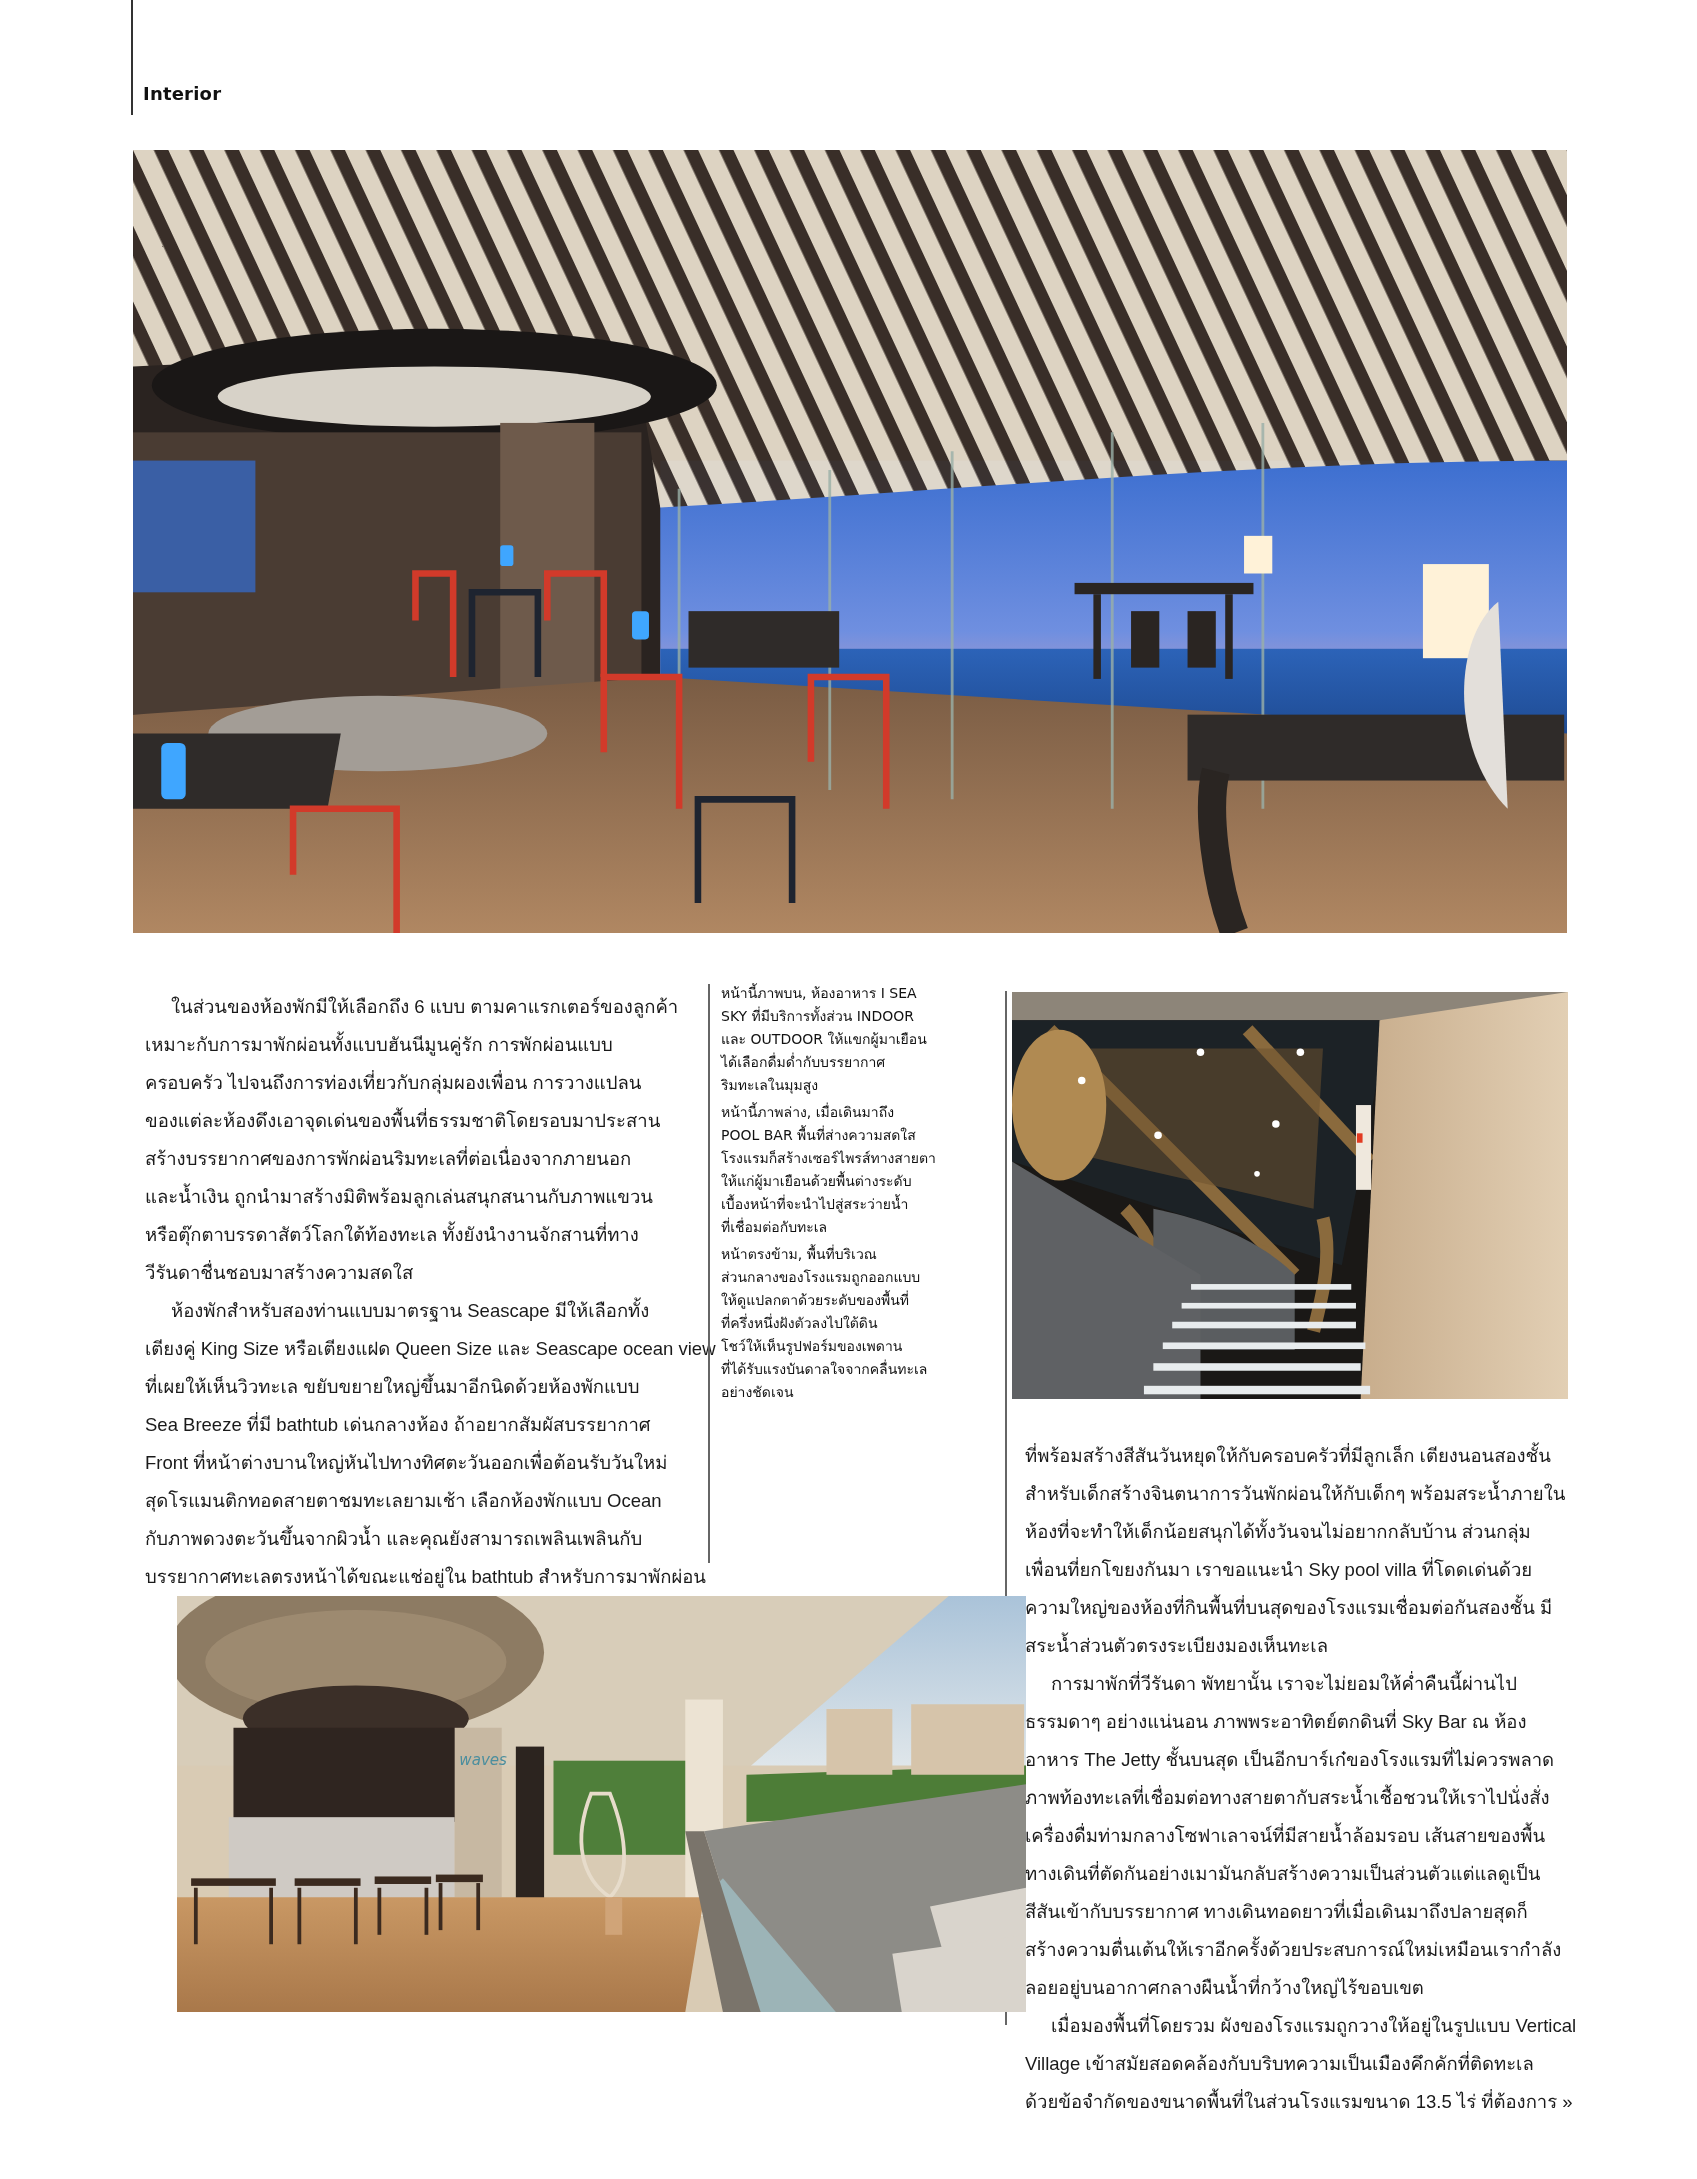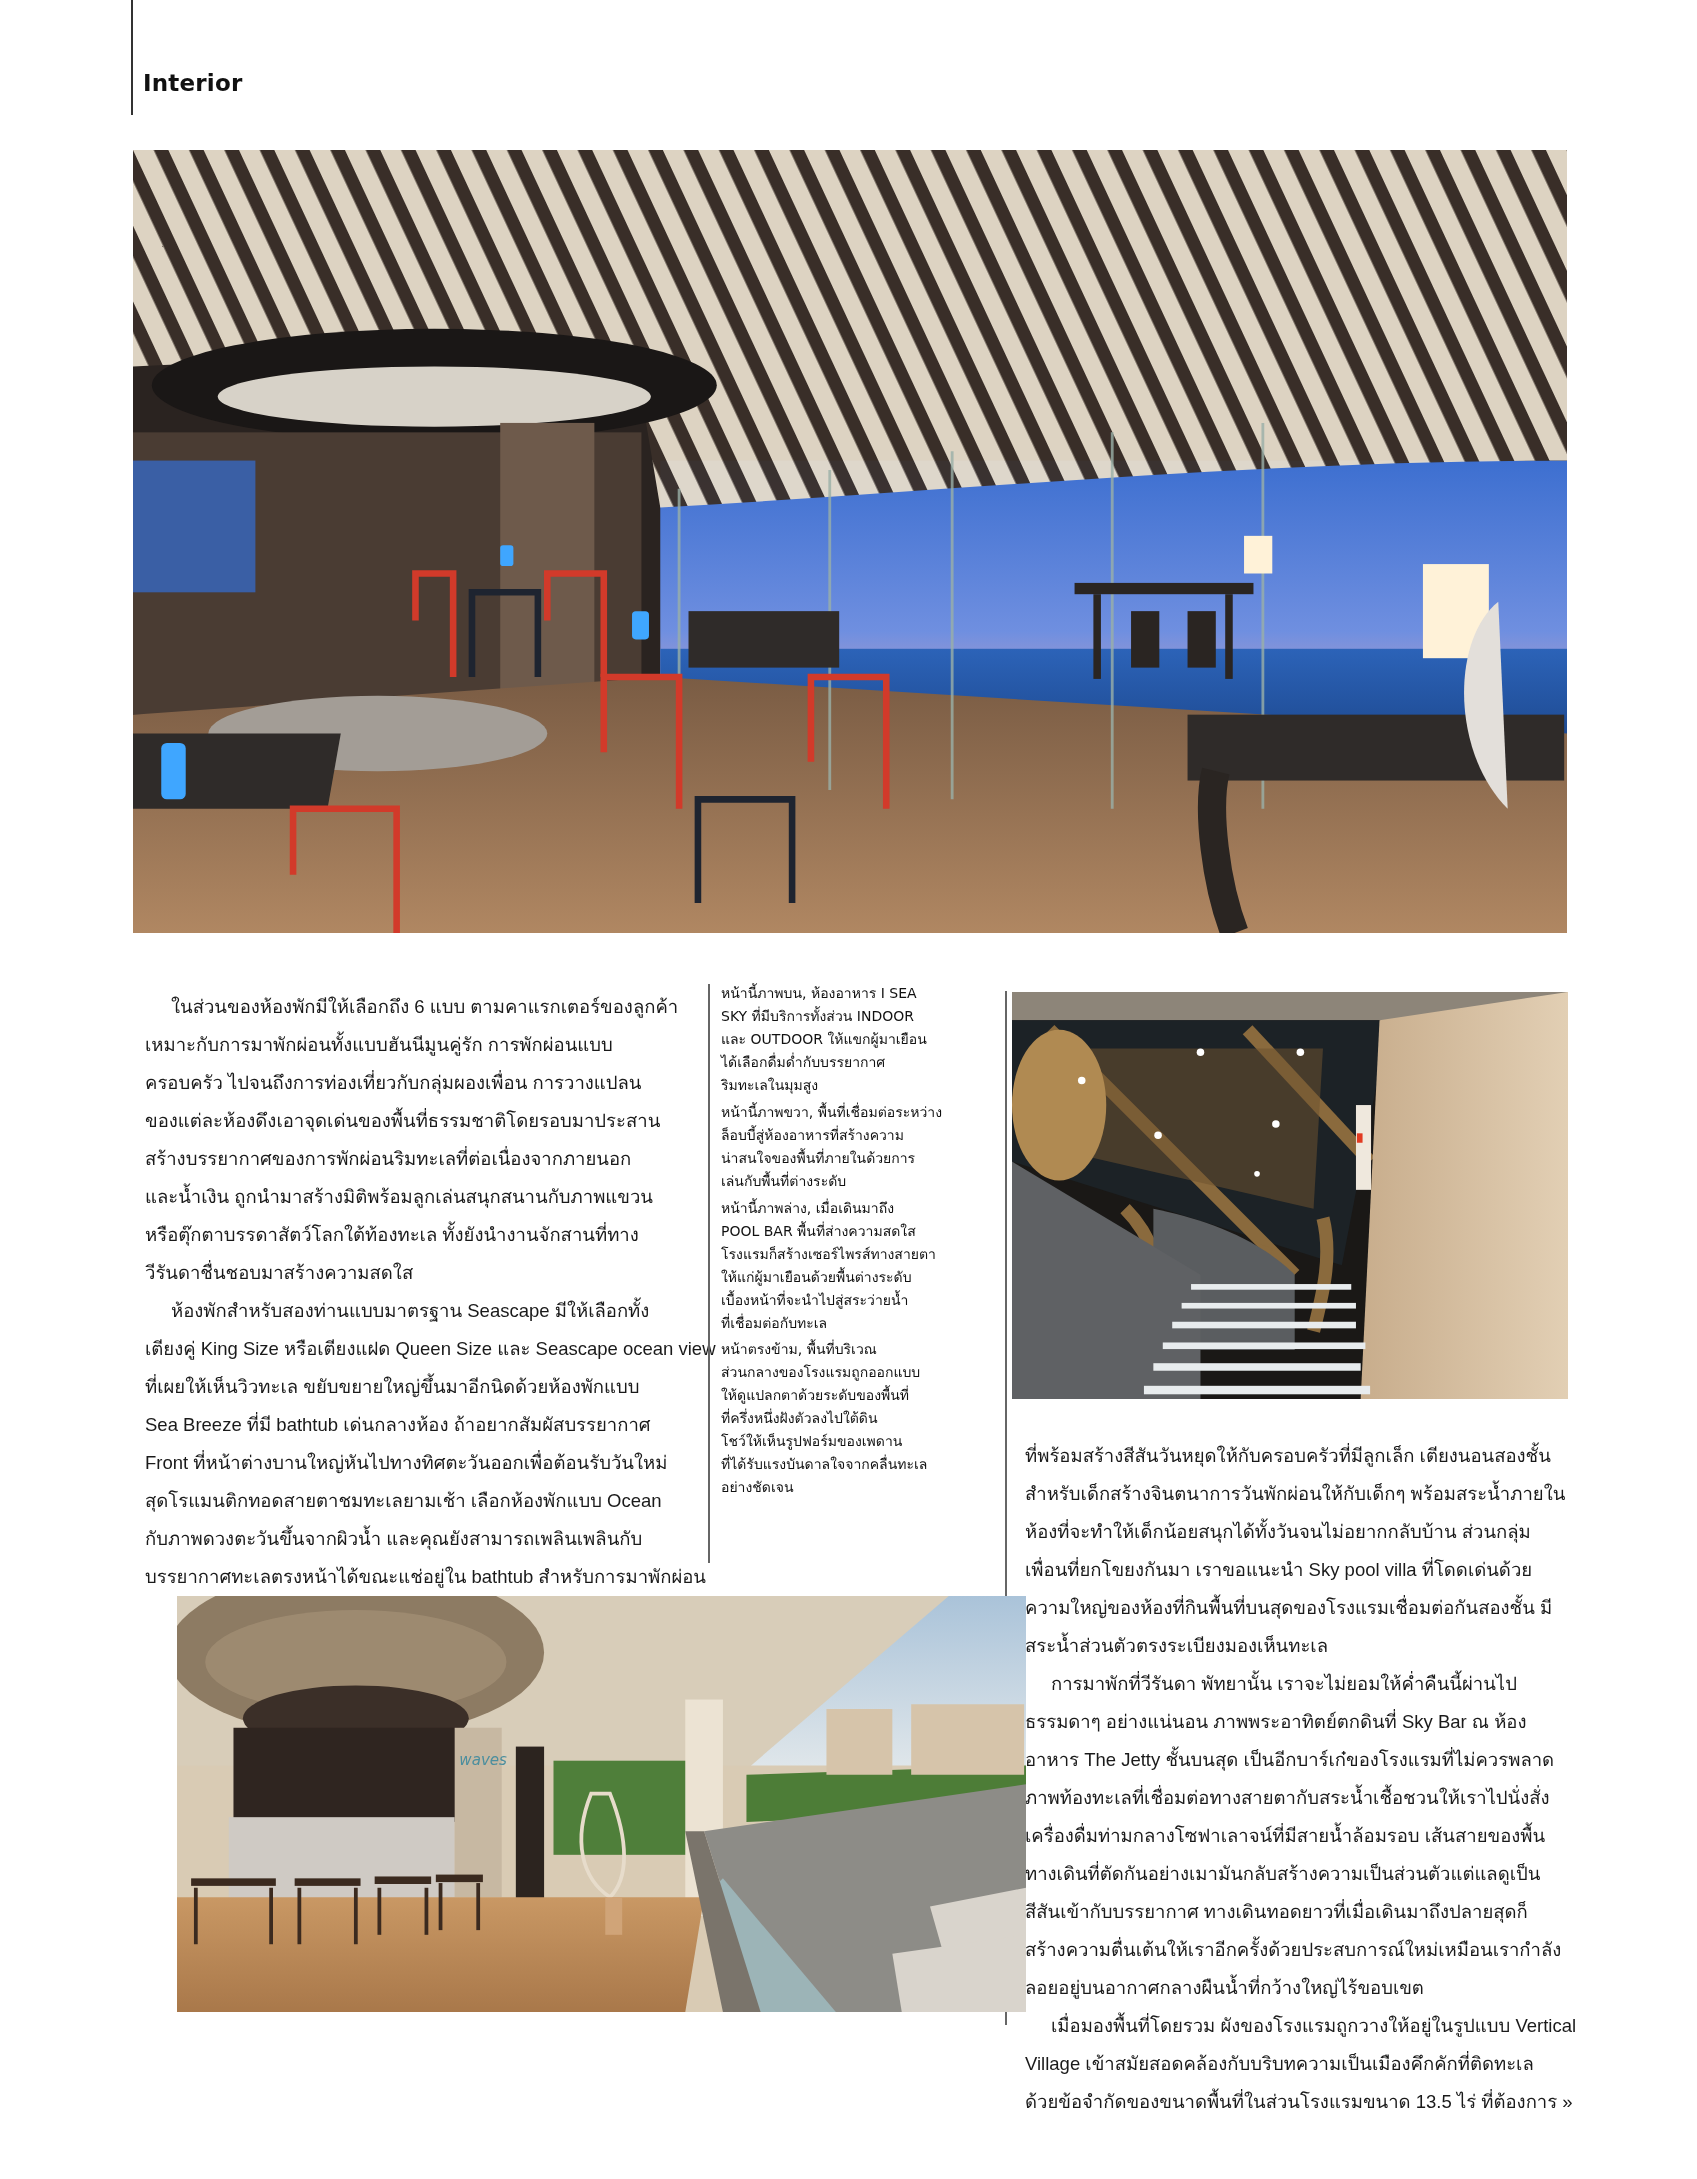--- a/index.html
+++ b/index.html
@@ -1,21 +1,21 @@
 <!DOCTYPE html>
 <html style="font-size:15px"><head>
 <meta charset="utf-8">
 <style>
   html, body { margin: 0; padding: 0; background: #ffffff; }
   body { width: 1698px; height: 2180px; position: relative; overflow: hidden;
          font-family: "DejaVu Sans", "Liberation Sans", sans-serif; color: #1a1a1a; }
   .abs { position: absolute; }
   .top-rule { left: 131px; top: 0; width: 1.9px; height: 115px; background: #333; }
-  .section-title { left: 143px; top: 70px; font-family: "DejaVu Sans", sans-serif;
-                   font-weight: bold; font-size: 23px; color: #111; letter-spacing: 0.2px; }
+  .section-title { left: 143px; top: 83px; font-family: "DejaVu Sans", sans-serif;
+                   font-weight: bold; font-size: 18px; color: #111; letter-spacing: 0.2px; }
   .photo { overflow: hidden; }
   .photo svg { display: block; width: 100%; height: 100%; }
   .body-text { font-family: "Liberation Sans", "DejaVu Sans", sans-serif; font-size: 18.5px;
                line-height: 26px; color: #1a1a1a; }
   .body-text p { margin: 12px; white-space: nowrap; }
   .caption-text { font-family: "DejaVu Sans", sans-serif; font-size: 14px; line-height: 23px;
                   color: #111; }
   .caption-text .cap { margin: 0 0 3.8px 0; }
   .caption-text .cap p { margin: 0; white-space: nowrap; }
   .indent { padding-left: 26px; }
@@ -133,26 +133,20 @@
 
 <div class="abs vrule" style="left:708px; top:984px; height:579px;"></div>
 
 <div class="abs caption-text" style="left:721px; top:982px; width:273px;" id="captions">
     <div class="cap">
       <p>หน้านี้ภาพบน, ห้องอาหาร I SEA</p>
       <p>SKY ที่มีบริการทั้งส่วน INDOOR</p>
       <p>และ OUTDOOR ให้แขกผู้มาเยือน</p>
       <p>ได้เลือกดื่มด่ำกับบรรยากาศ</p>
       <p>ริมทะเลในมุมสูง</p>
-    </div>
-    <div class="cap">
-      <p>หน้านี้ภาพขวา, พื้นที่เชื่อมต่อระหว่าง</p>
-      <p>ล็อบบี้สู่ห้องอาหารที่สร้างความ</p>
-      <p>น่าสนใจของพื้นที่ภายในด้วยการ</p>
-      <p>เล่นกับพื้นที่ต่างระดับ</p>
     </div>
     <div class="cap">
       <p>หน้านี้ภาพล่าง, เมื่อเดินมาถึง</p>
       <p>POOL BAR พื้นที่ส่างความสดใส</p>
       <p>โรงแรมก็สร้างเซอร์ไพรส์ทางสายตา</p>
       <p>ให้แก่ผู้มาเยือนด้วยพื้นต่างระดับ</p>
       <p>เบื้องหน้าที่จะนำไปสู่สระว่ายน้ำ</p>
       <p>ที่เชื่อมต่อกับทะเล</p>
     </div>
     <div class="cap">

